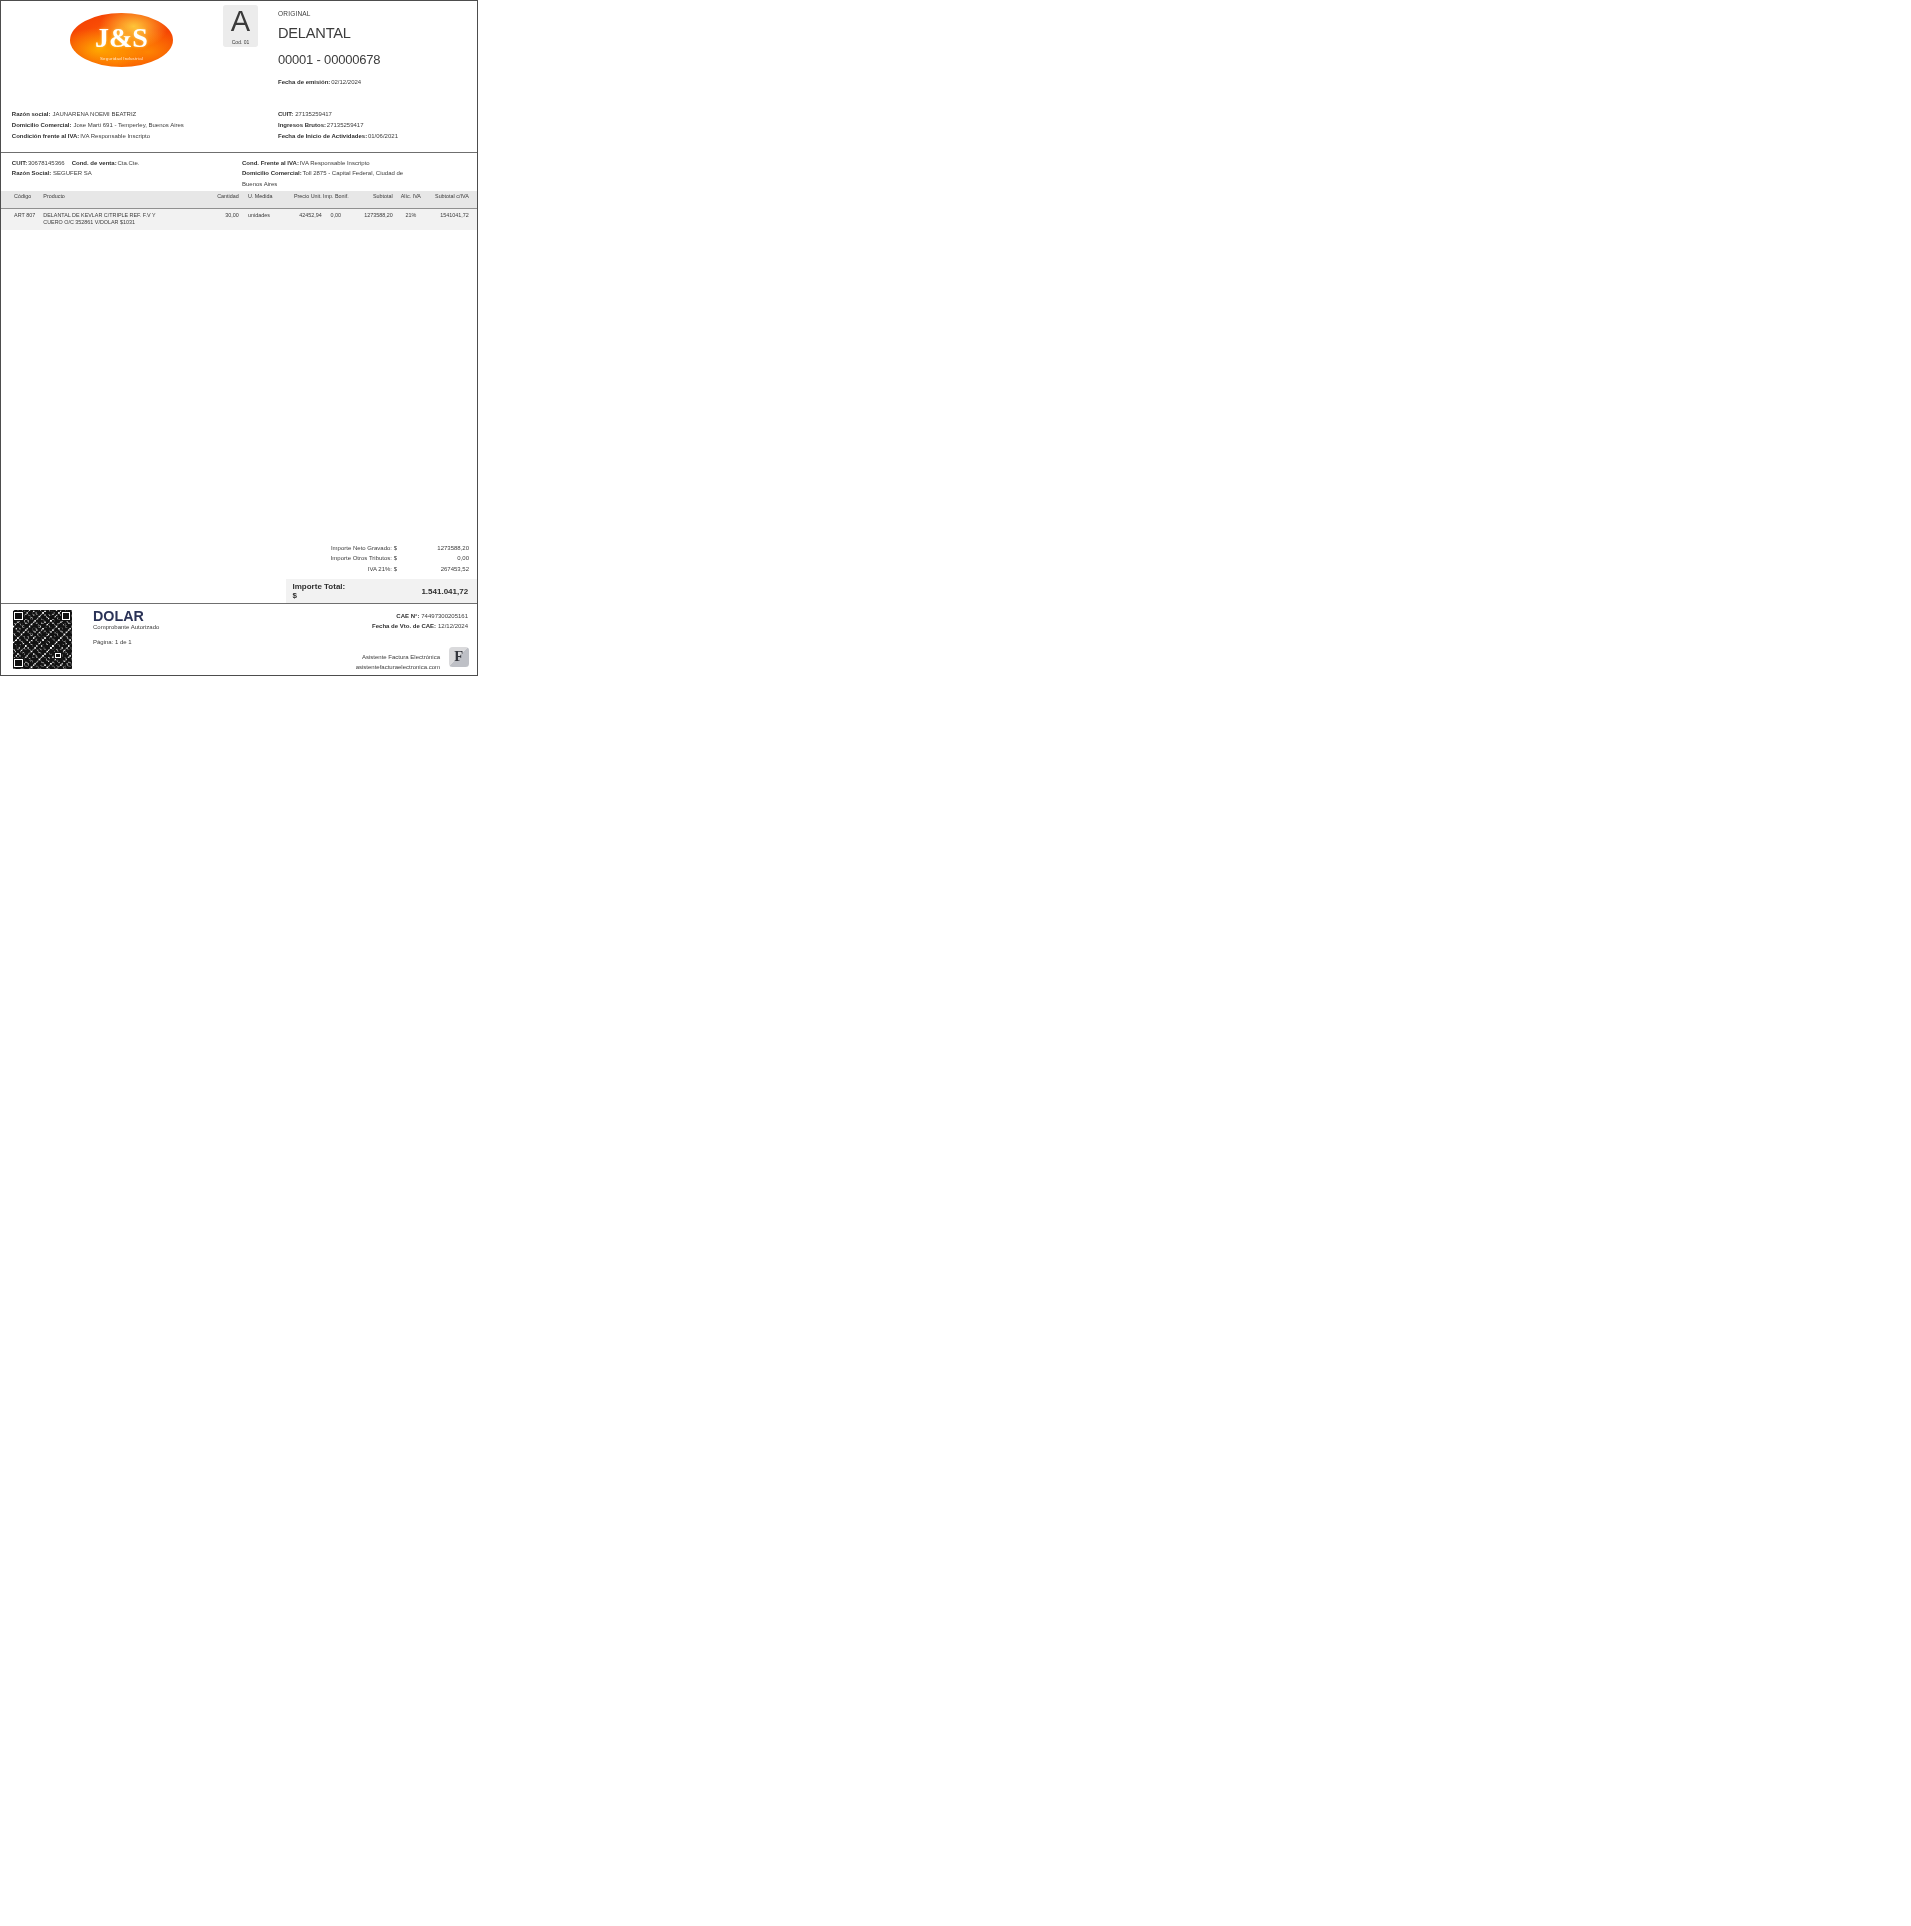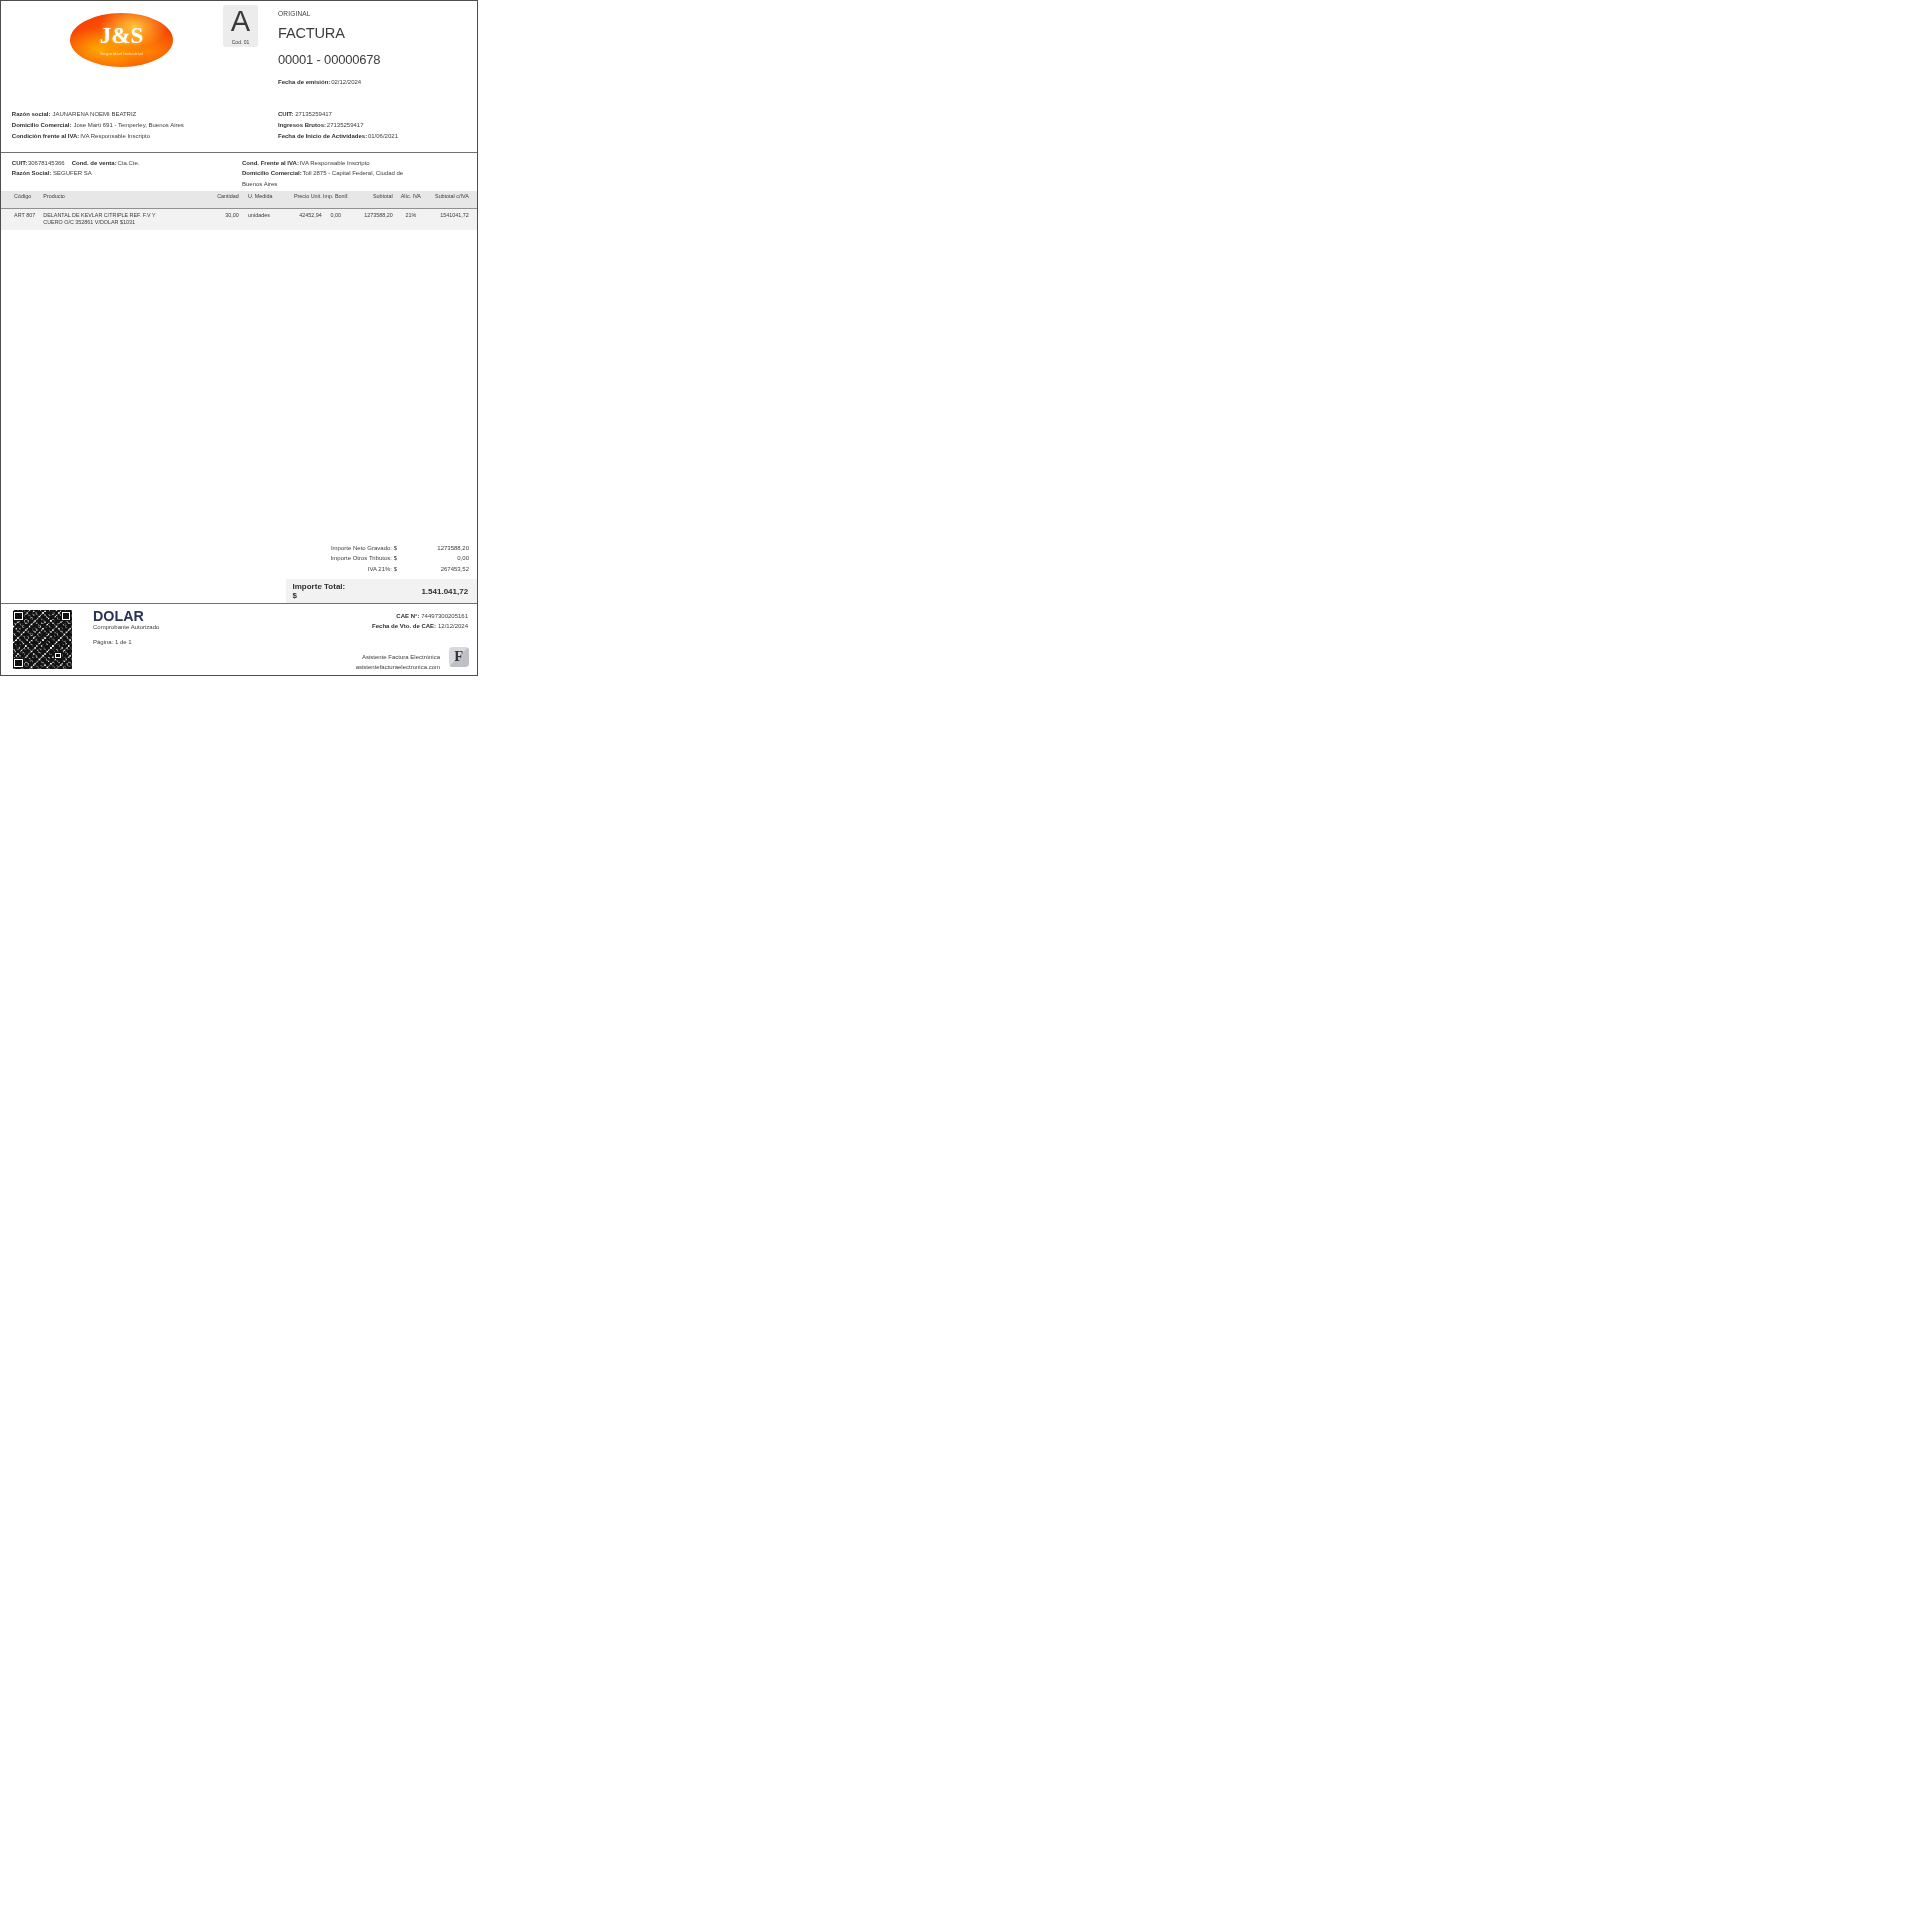--- a/index.html
+++ b/index.html
@@ -19,21 +19,21 @@
     left:69px; top:12.3px; width:103px; height:54px; border-radius:50%;
     background:
       radial-gradient(ellipse at 62% 25%, rgba(255,225,70,.8) 0%, rgba(255,225,70,0) 38%),
       radial-gradient(ellipse at 28% 68%, rgba(255,180,0,.85) 0%, rgba(255,180,0,0) 42%),
       radial-gradient(ellipse at 76% 72%, rgba(255,150,0,.75) 0%, rgba(255,150,0,0) 40%),
       radial-gradient(ellipse at 45% 90%, rgba(255,120,0,.8) 0%, rgba(255,120,0,0) 45%),
       radial-gradient(ellipse at 50% 50%, #fe6c07 0%, #f84a05 55%, #ef3b01 100%);
     text-align:center;
   }
   .company-logo .jns{
-    font-family:"Liberation Serif", serif; font-weight:bold; font-size:23px;
+    font-family:"Liberation Serif", serif; font-weight:bold; font-size:28px;
     color:#fff; margin-top:10.8px; line-height:1; text-shadow:0 0 3.1px rgba(255,240,120,.6);
   }
   .company-logo .tagline{
     font-size:4.4px; color:#ffe9d2; letter-spacing:0.2px; margin-top:3.9px;
   }
   .letter-box{
     left:222px; top:4.2px; width:35px; height:42px; background:#ececec;
     border-radius:2.7px; text-align:center;
   }
   .letter-box .big-letter{font-size:29px; line-height:1; margin-top:1.5px; color:#3a3a3a;}
@@ -134,21 +134,21 @@
     <div class="jns">J&amp;S</div>
     <div class="tagline">Seguridad Industrial</div>
   </div>
 
   <div class="abs letter-box">
     <div class="big-letter">A</div>
     <div class="letter-code">Cod. 01</div>
   </div>
 
   <div class="abs copy-type">ORIGINAL</div>
-  <div class="abs doc-type">FACTURA</div>
+  <div class="abs doc-type">DELANTAL</div>
   <div class="abs doc-number">00001 - 00000678</div>
   <div class="abs issue-date"><b>Fecha de emisión:</b><span class="tightgap">02/12/2024</span></div>
 
   <div class="abs seller-left">
     <b>Razón social:</b><span class="gap">JAUNARENA NOEMI BEATRIZ</span><br>
     <b>Domicilio Comercial:</b><span class="gap">Jose Marti 691 - Temperley, Buenos Aires</span><br>
     <b>Condición frente al IVA:</b><span class="tightgap">IVA Responsable Inscripto</span>
   </div>
   <div class="abs seller-right">
     <b>CUIT:</b><span class="gap">27135259417</span><br>

